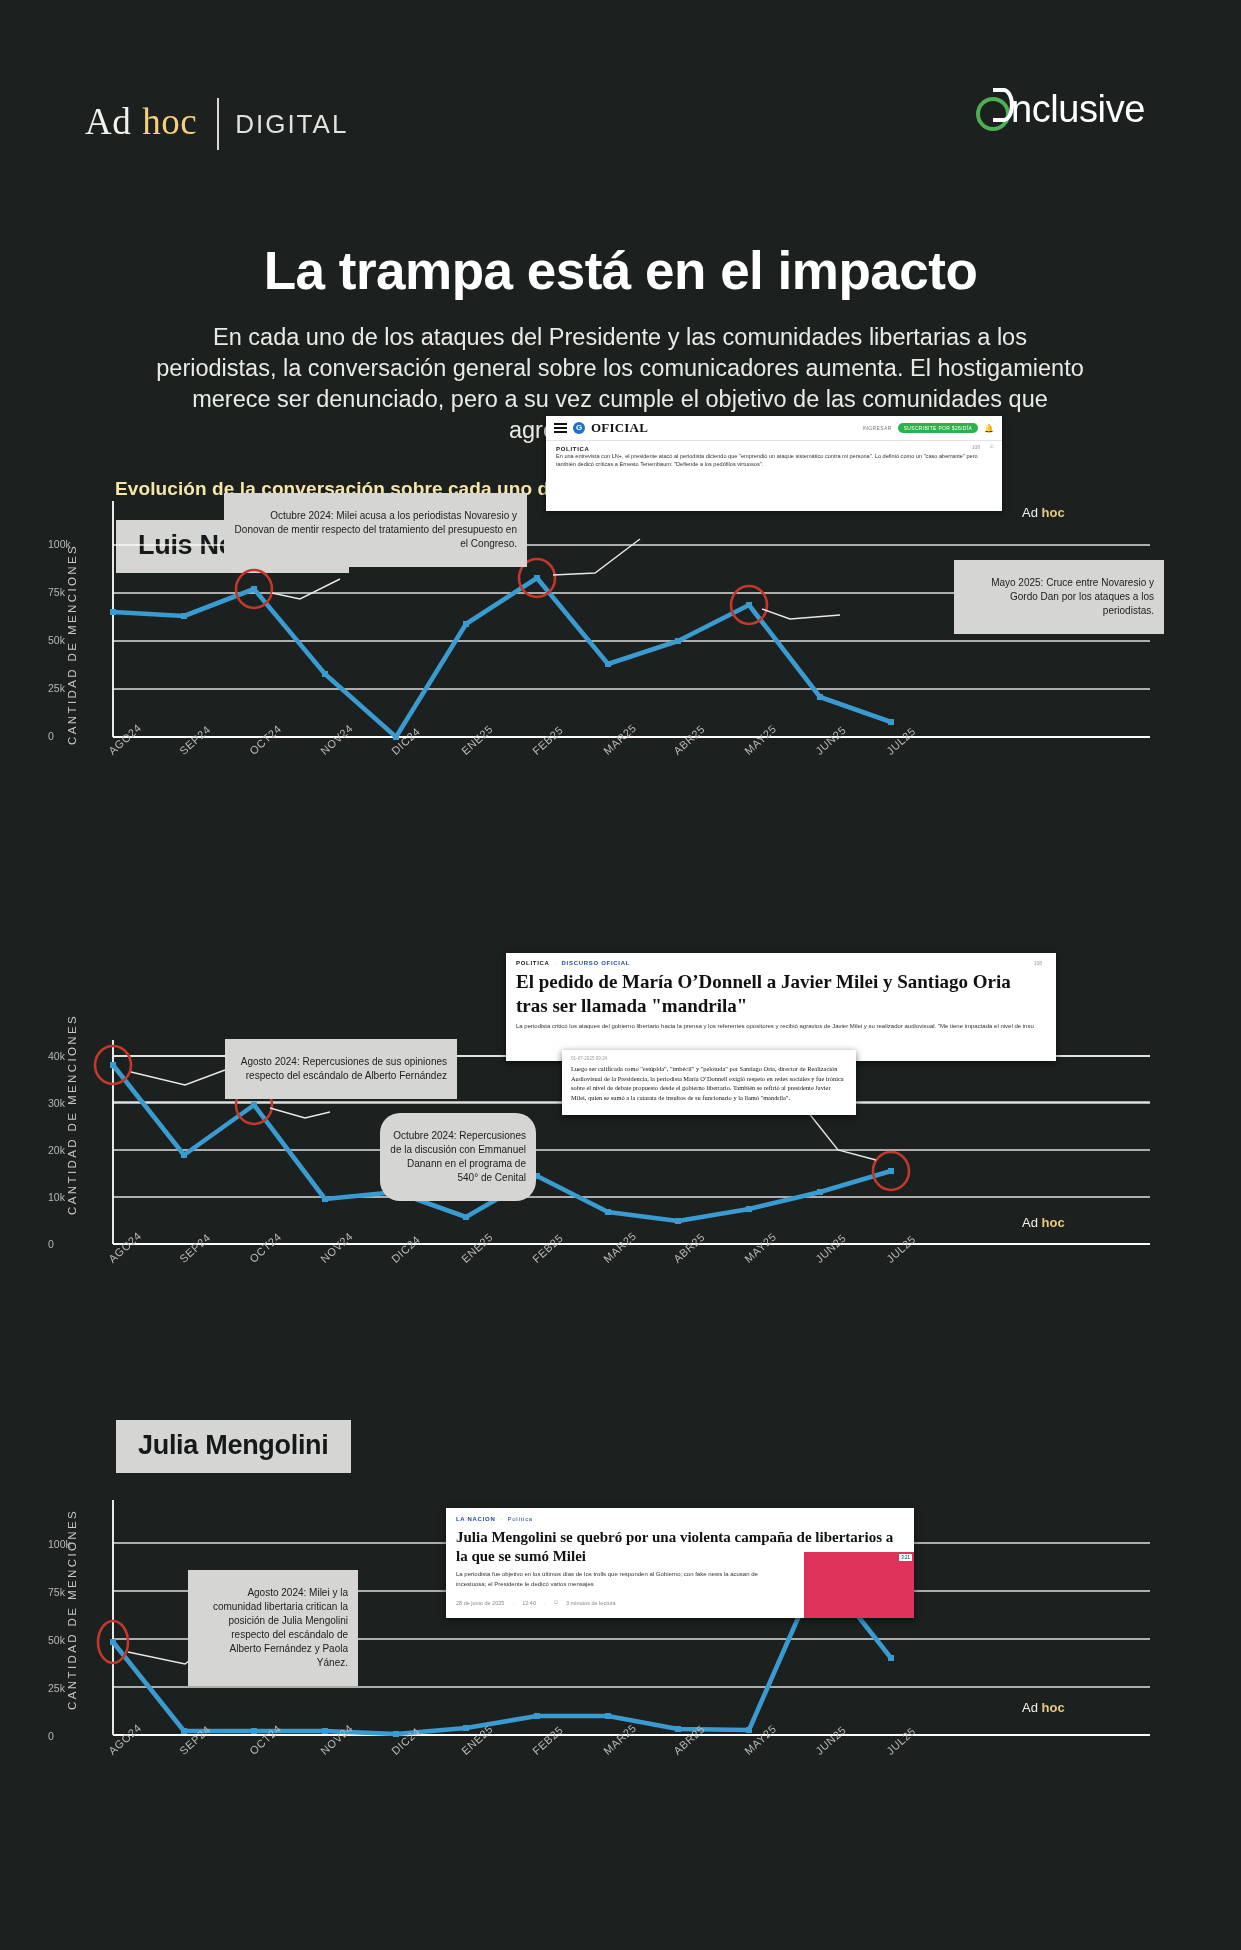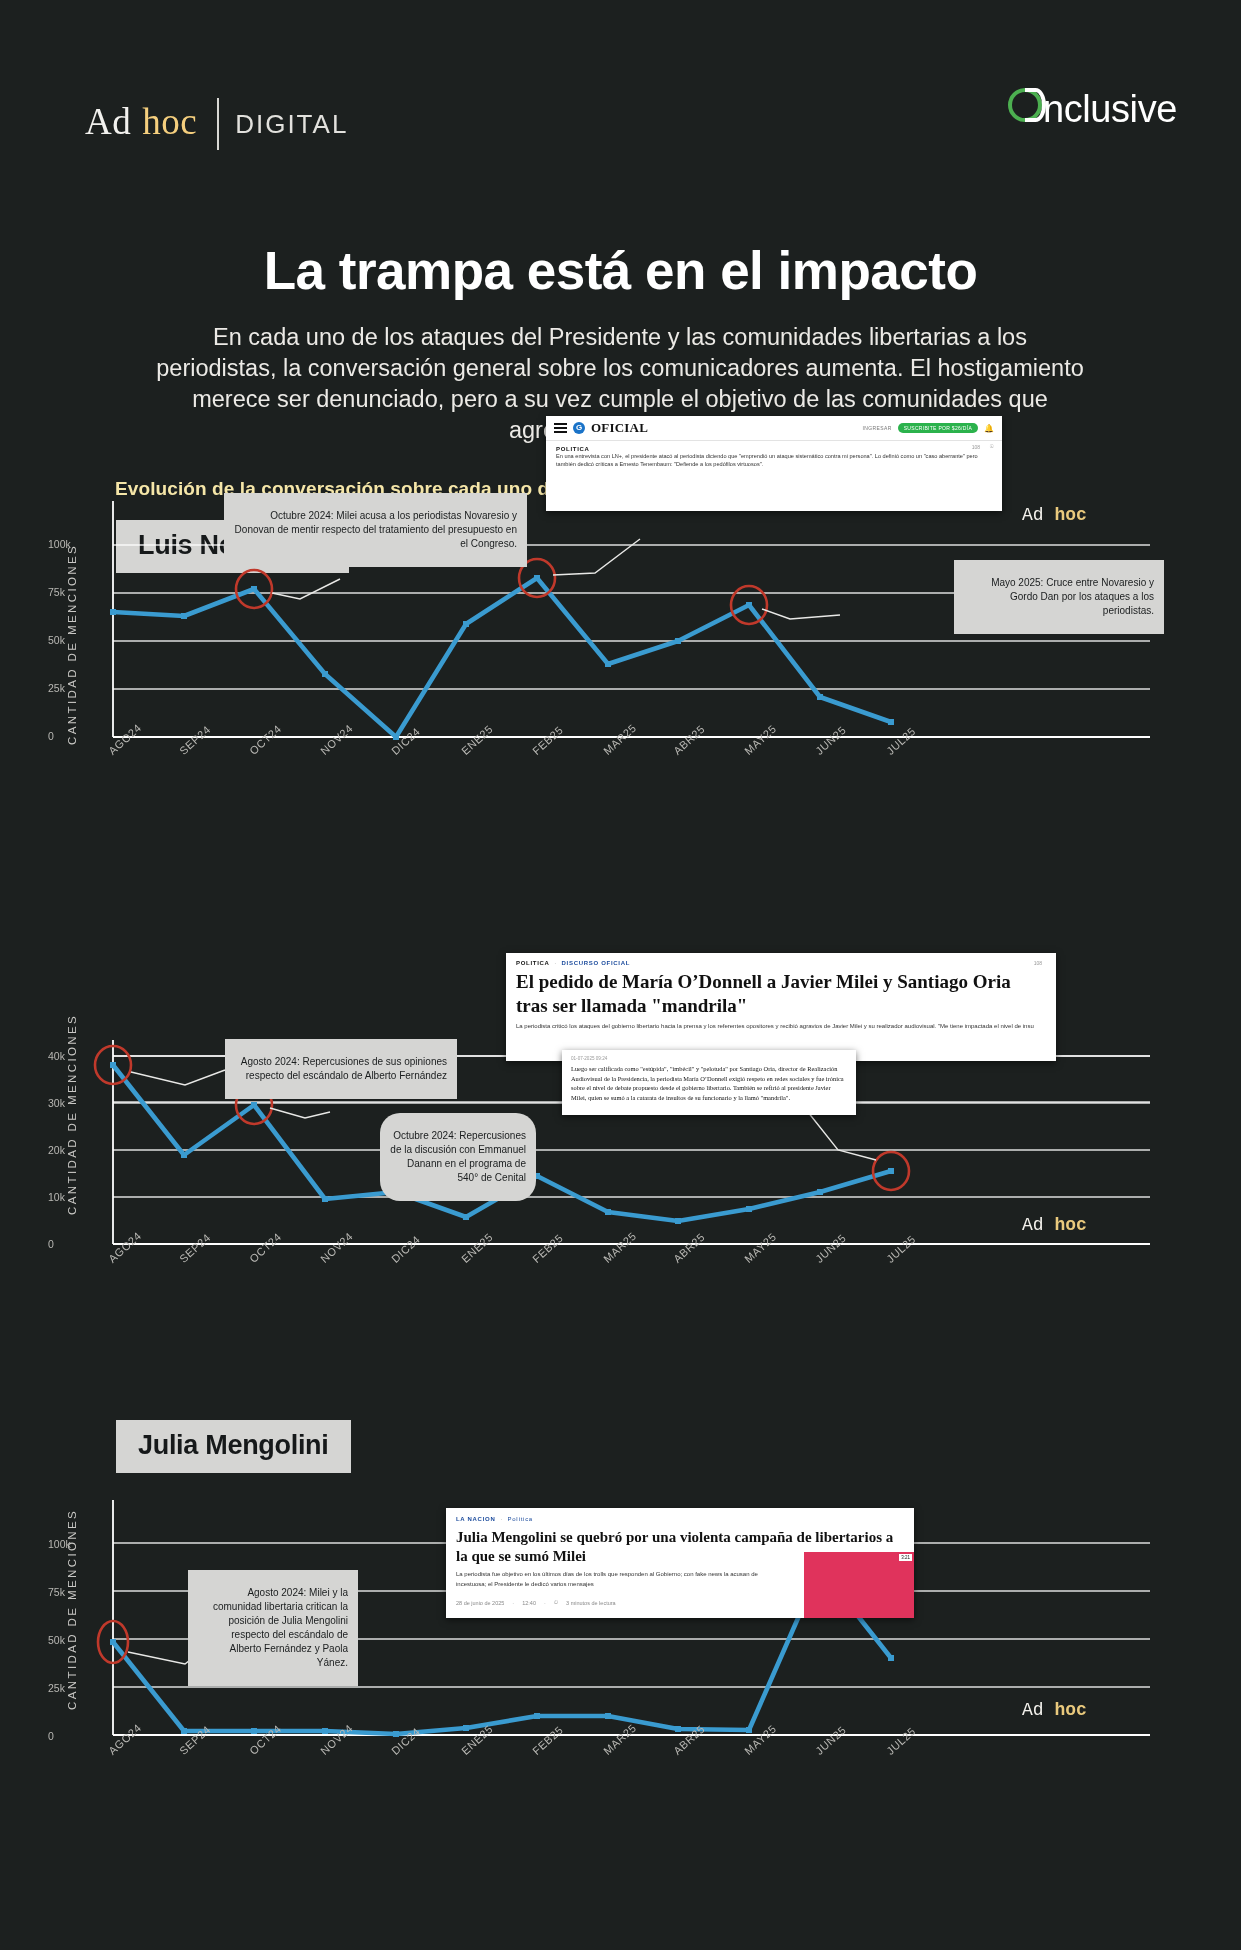--- a/index.html
+++ b/index.html
@@ -14,21 +14,21 @@
   }
 
   
   .header { position:absolute; left:0; top:0; width:1241px; height:170px; }
   .adhoc-logo { position:absolute; left:85px; top:95px; display:flex; align-items:center; }
   .adhoc-ad { font-family:"Liberation Serif", serif; font-size:37px; color:#f2f1ee; letter-spacing:.5px;}
   .adhoc-hoc { font-family:"Liberation Serif", serif; font-size:37px; color:#f5cf7e; letter-spacing:.5px; margin-left:11px;}
   .adhoc-divider { width:2px; height:52px; background:#d9d8d4; margin:0 16px 0 20px; position:relative; top:3px;}
   .adhoc-digital { font-size:26px; letter-spacing:2px; color:#e2e1dd; font-weight:300; position:relative; top:3px;}
 
-  .onclusive { position:absolute; right:64px; top:88px; display:flex; align-items:flex-start; }
+  .onclusive { position:absolute; right:96px; top:88px; display:flex; align-items:flex-end; }
   .onc-ring { width:34px; height:34px; border-radius:50%; border:4px solid #4caf50; margin-right:1px; }
   .onc-ring-mask { position:absolute; left:17px; top:0px; width:21px; height:34px; border-radius:0 50% 50% 0;
                    border:4px solid #fff; border-left:none; box-sizing:border-box;}
   .onc-word { font-size:38px; letter-spacing:-.4px; color:#ffffff; font-weight:400; }
 
   
   .title {
     position:absolute; left:0; top:240px; width:1241px; text-align:center;
     font-size:53px; font-weight:bold; letter-spacing:-.5px; color:#ffffff;
   }
@@ -82,21 +82,21 @@
   .nc-headline { font-family:"Liberation Serif", serif; font-weight:bold; padding:2px 10px 4px 10px; }
   .nc-lede { font-size:5.6px; line-height:8px; color:#333; padding:0 10px 6px 10px; }
   .nc-meta { position:absolute; right:8px; font-size:5px; color:#999; }
 
   .callout {
     position:absolute; background:#d5d5d3; color:#1a1d1e;
     font-size:10px; line-height:14px; text-align:right;
     padding:16px 10px;
   }
 
-  .adhoc-wm { position:absolute; font-family:Liberation Mono, monospace; font-size:18px; }
+  .adhoc-wm { position:absolute; font-family:Liberation Sans, sans-serif; font-size:13px; }
   .adhoc-wm .a { color:#f3f1ec; }
   .adhoc-wm .b { color:#e9c97d; font-weight:bold; }
 
   .xtick {
     position:absolute; font-size:11px; color:#b9b8b4; letter-spacing:.6px;
     transform:rotate(-42deg); transform-origin:left top; white-space:nowrap;
   }
   .ytick { position:absolute; font-size:10.5px; color:#b9b8b4; text-align:left; width:46px; }
   svg { display:block; }
 </style>

